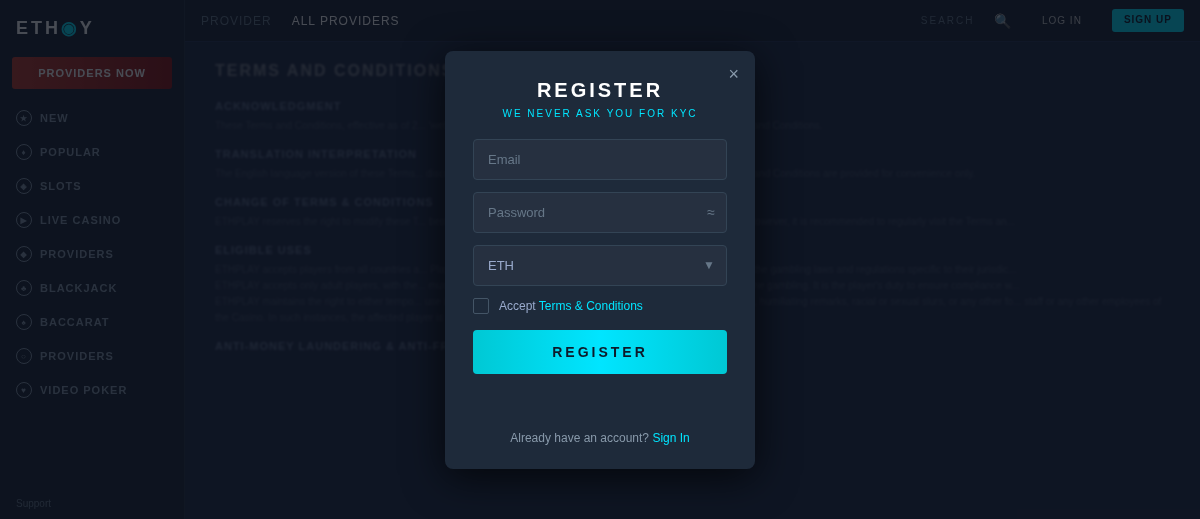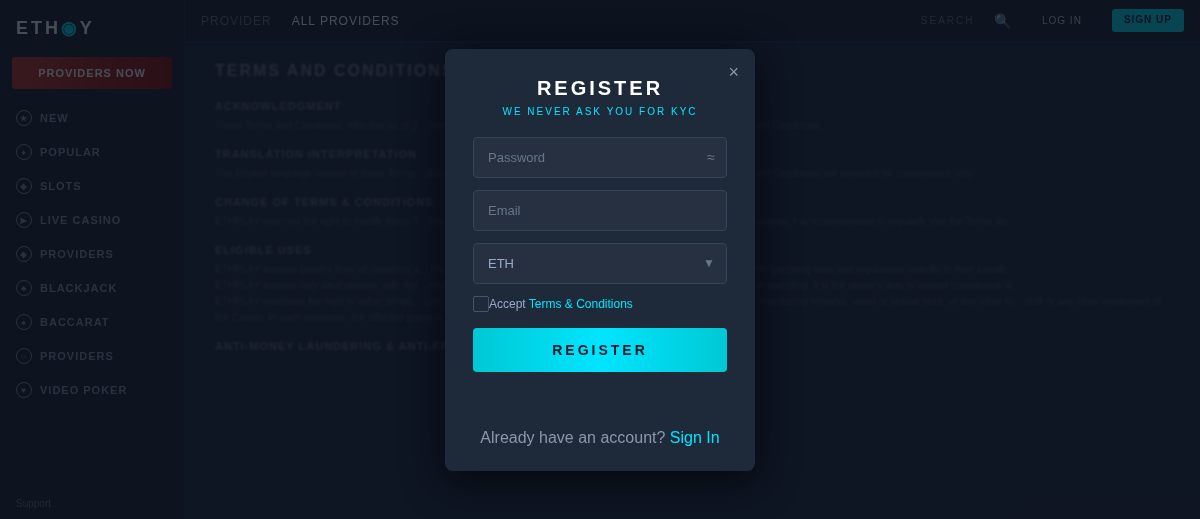--- a/index.html
+++ b/index.html
@@ -271,20 +271,21 @@
       top: 50%;
       transform: translateY(-50%);
       color: #667788;
       font-size: 12px;
       pointer-events: none;
     }
 
     .terms-row {
       display: flex;
       align-items: center;
+      gap: 10px;
       margin-bottom: 16px;
       margin-top: 4px;
     }
     .terms-checkbox {
       width: 16px;
       height: 16px;
       border: 1.5px solid #445566;
       background: transparent;
       border-radius: 2px;
       cursor: pointer;
@@ -310,21 +311,21 @@
       font-size: 14px;
       font-weight: bold;
       letter-spacing: 3px;
       color: #0d1a2a;
       cursor: pointer;
       margin-bottom: 14px;
     }
 
     .signin-row {
       text-align: center;
-      font-size: 16px;
+      font-size: 12px;
       color: #8899aa;
       margin-top: 43px;
     }
     .signin-link {
       color: #00e5ff;
       cursor: pointer;
     }
   </style>
 </head>
 <body>
@@ -416,28 +417,28 @@
 
 <div class="overlay">
 
   <div class="modal">
     <span class="modal-close">×</span>
 
     <div class="modal-title">REGISTER</div>
     <div class="modal-subtitle">WE NEVER ASK YOU FOR KYC</div>
 
     <div class="form-group">
+      <input type="email" class="form-input" placeholder="Email" style="">
+    </div>
+
+    <div class="form-group">
       <div class="input-with-icon">
         <input type="password" class="form-input" placeholder="Password" style="">
         <span class="input-eye-icon">≈</span>
       </div>
-    </div>
-
-    <div class="form-group">
-      <input type="email" class="form-input" placeholder="Email" style="">
     </div>
 
     <div class="form-group">
       <div class="select-wrapper">
         <select>
           <option value="ETH">ETH</option>
           <option value="BTC">BTC</option>
           <option value="USDT">USDT</option>
         </select>
         <span class="select-arrow">▼</span>

